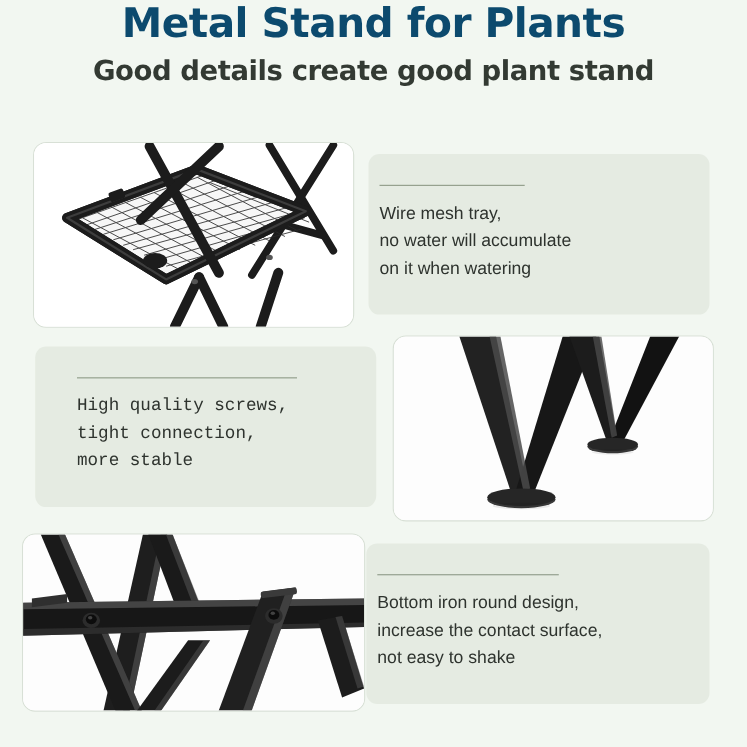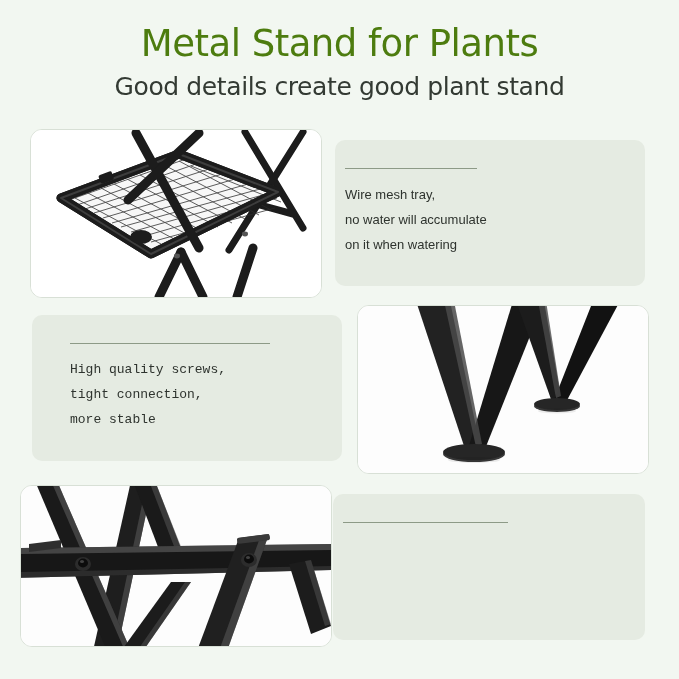--- a/index.html
+++ b/index.html
@@ -24,34 +24,33 @@
   
   .header {
     position: absolute;
     left: 0;
     top: 0;
     width: 679px;
     text-align: center;
   }
   .title {
     margin: 0;
-    padding-top: 22px;
     font-size: 37px;
     line-height: 44px;
-    font-weight: normal;
+    font-weight: bold;
     letter-spacing: -0.5px;
-    color: #4d7c0f;
+    color: #0c4a6e;
     font-family: "DejaVu Sans", sans-serif;
   }
   .subtitle {
     margin: 0;
     padding-top: 6px;
     font-size: 25px;
     line-height: 30px;
-    font-weight: normal;
+    font-weight: bold;
     letter-spacing: -0.4px;
     color: #333a33;
     font-family: "DejaVu Sans", sans-serif;
   }
 
   
   .photo-panel {
     position: absolute;
     background: #ffffff;
     border: 1px solid #d8e0d6;
@@ -64,21 +63,21 @@
     border-radius: 10px;
     overflow: hidden;
   }
   .rule {
     position: absolute;
     height: 1px;
     background: #8d9a87;
   }
   .feature-text {
     position: absolute;
-    font-size: 13px;
+    font-size: 16px;
     line-height: 25px;
     color: #2e332e;
     font-family: "Liberation Sans", sans-serif;
     white-space: pre-line;
   }
 
   
   #photo1 { left: 30px;  top: 129px; width: 290px; height: 167px; }
   #text1  { left: 335px; top: 140px; width: 310px; height: 146px; }
   #rule1  { left: 345px; top: 168px; width: 132px; }
@@ -264,14 +263,17 @@
         <ellipse cx="228" cy="74" rx="8" ry="7" fill="#2c2c2c"></ellipse>
         <ellipse cx="228" cy="73" rx="5" ry="4.4" fill="#0c0c0c"></ellipse>
         <ellipse cx="227" cy="71.5" rx="2" ry="1.6" fill="#5a5a5a" opacity="0.7"></ellipse>
       </g>
     </svg>
 
   </div>
 
   <div class="text-panel" id="text3"></div>
   <div class="rule" id="rule3"></div>
+  <div class="feature-text" id="txt3">Bottom iron round design,
+increase the contact surface,
+not easy to shake</div>
 
 </div>
 
 </body></html>

